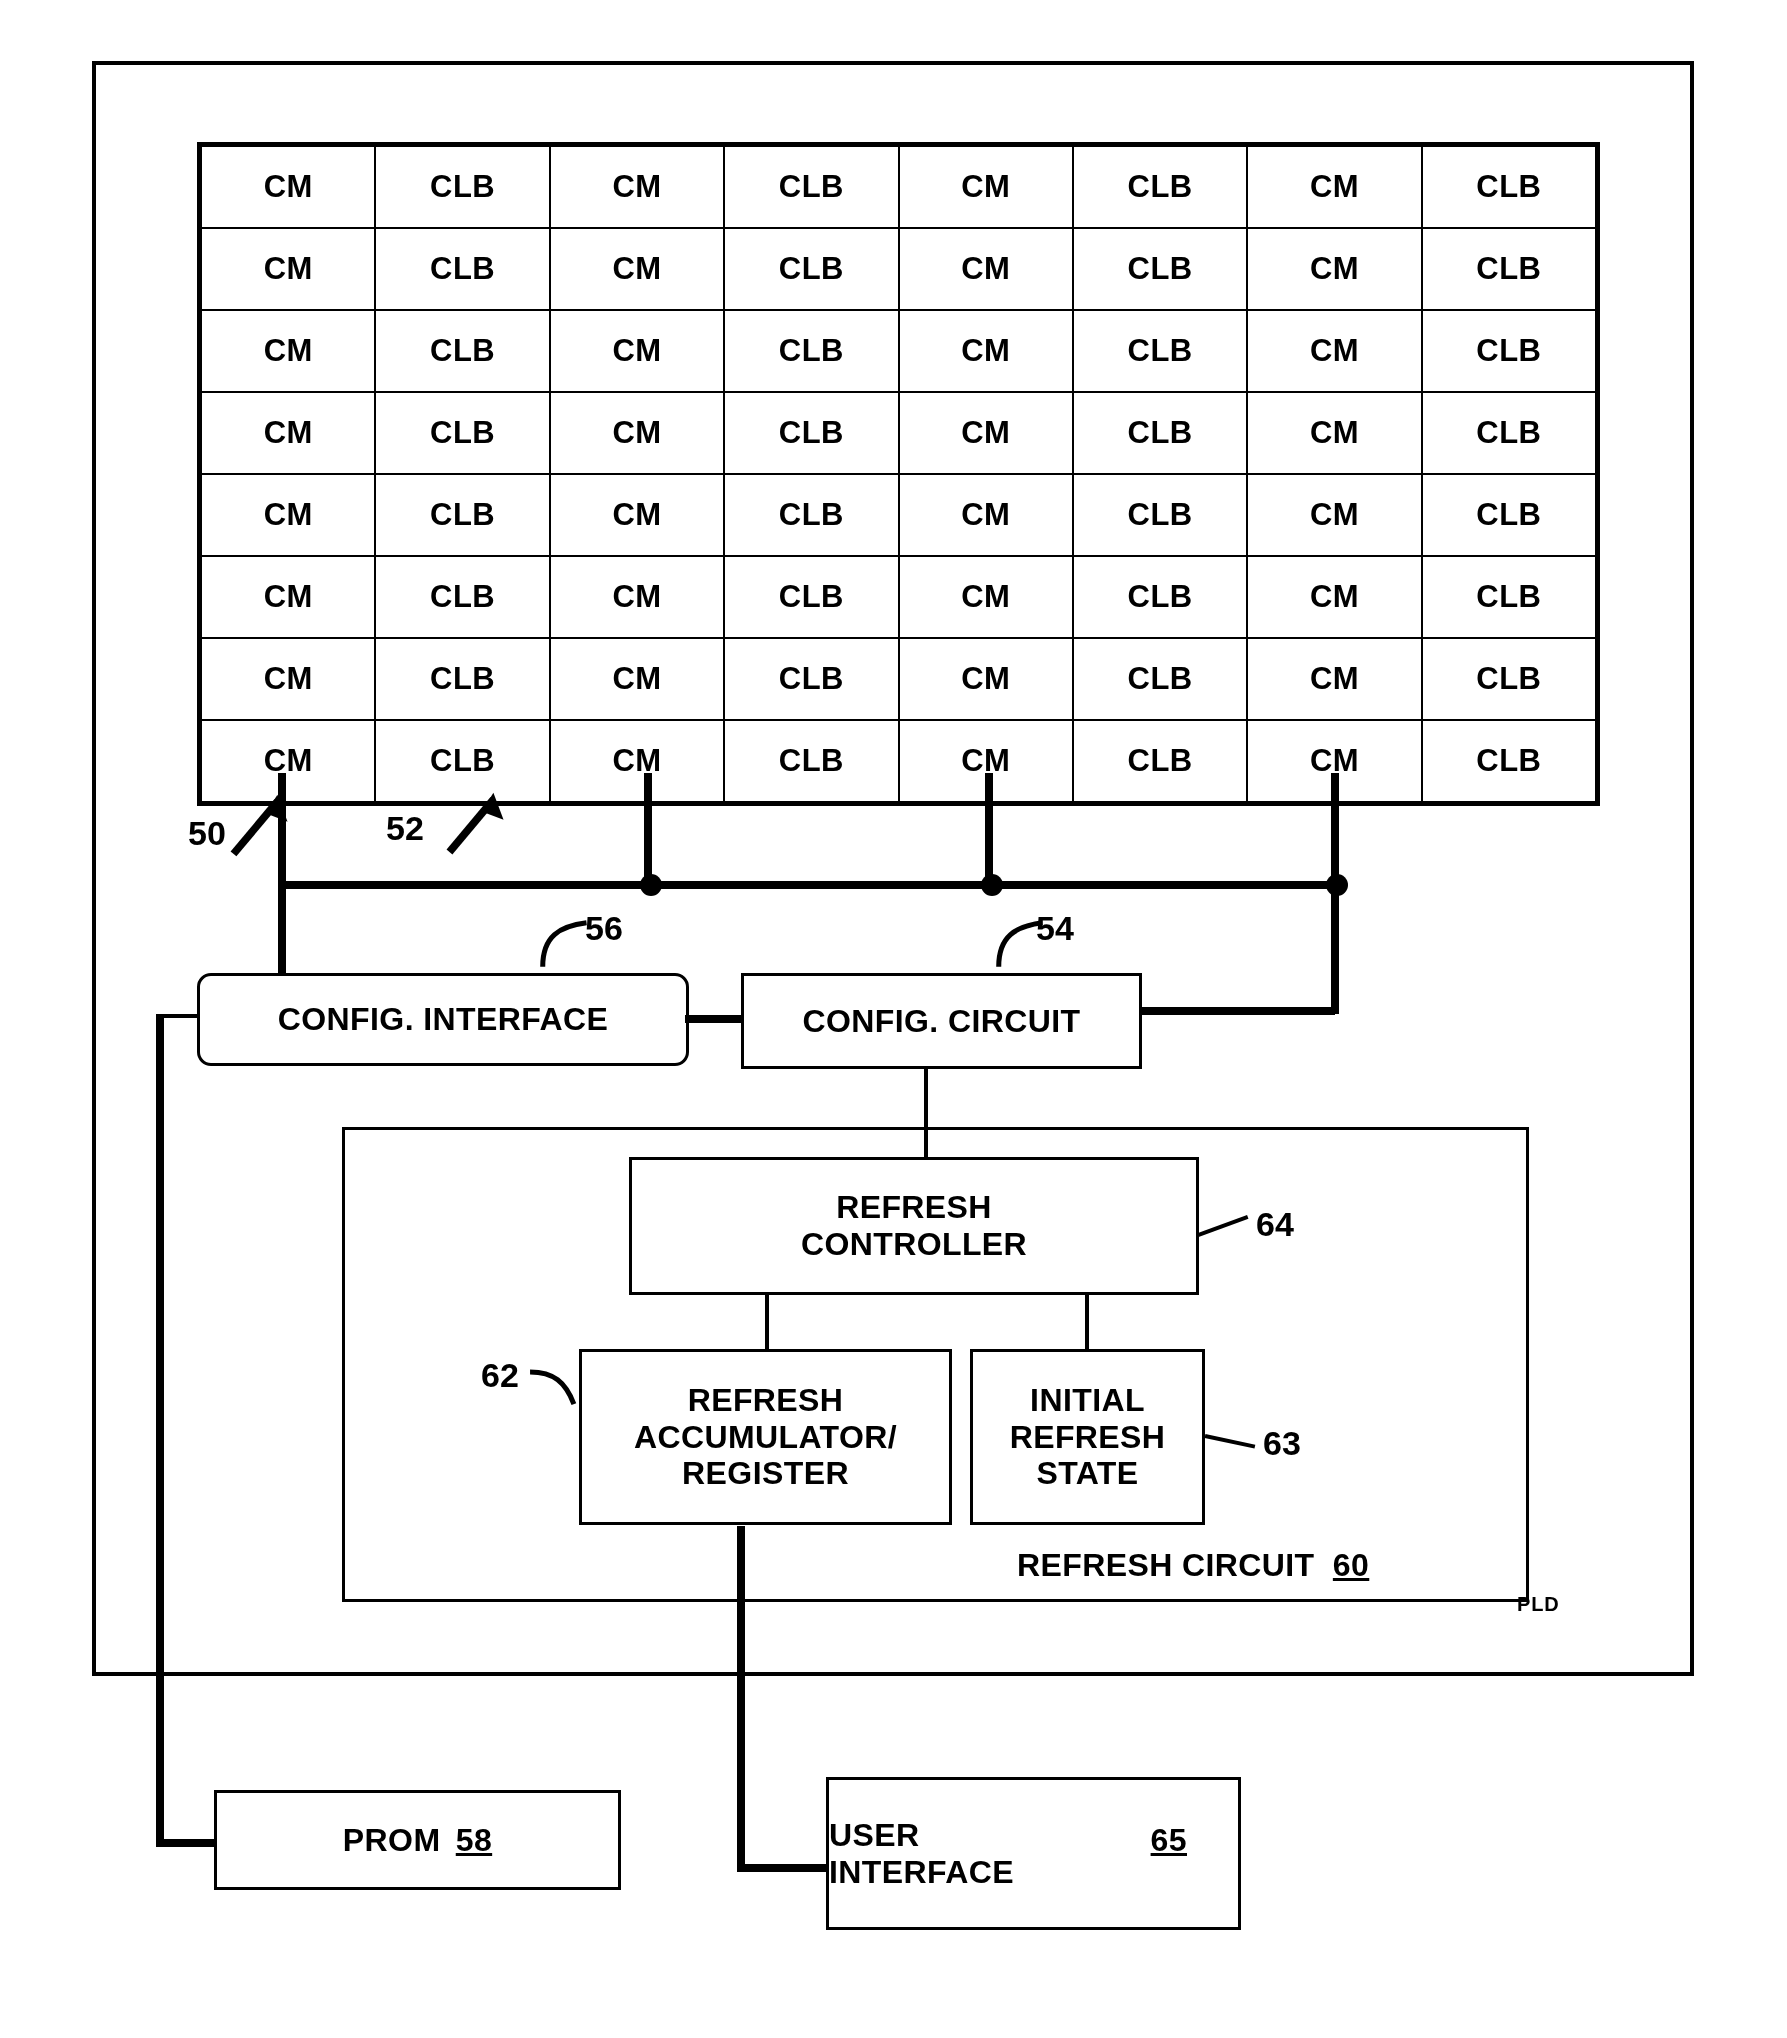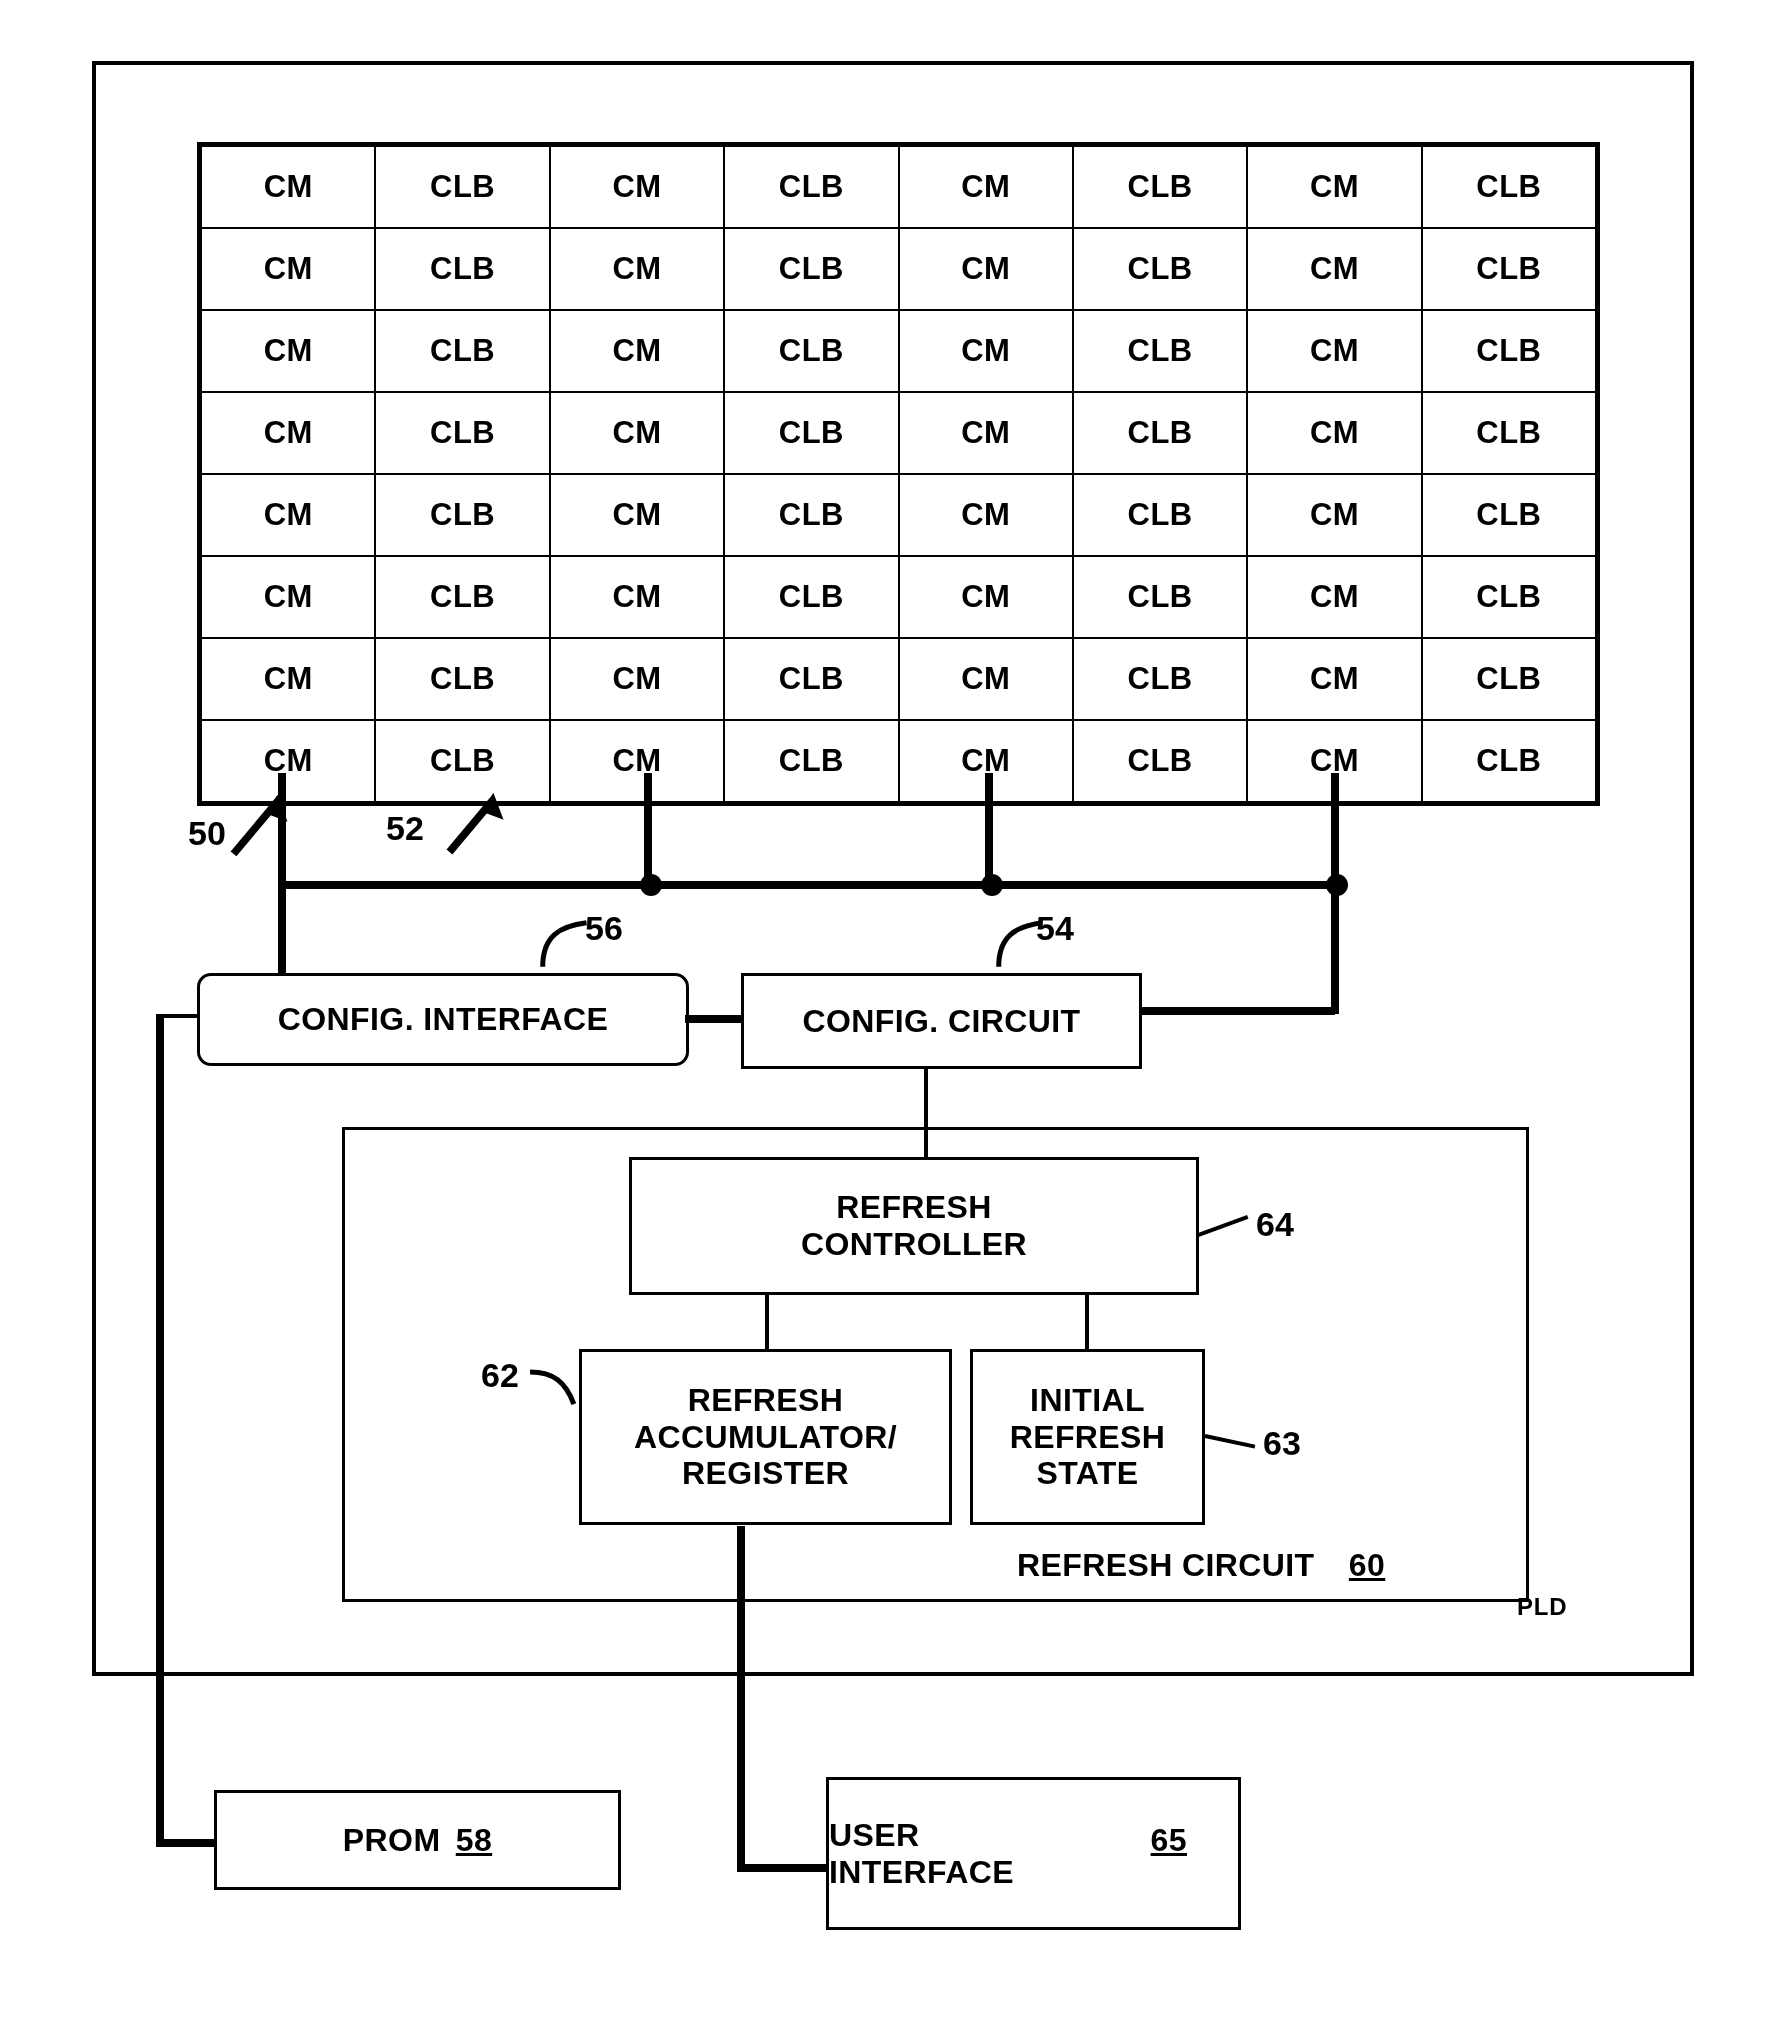--- a/index.html
+++ b/index.html
@@ -25,21 +25,21 @@
     top: 61px;
     width: 1602px;
     height: 1615px;
     border: 4.2px solid #000;
     box-sizing: border-box;
   }
   .pld-label {
     position: absolute;
     right: 20.3px;
     bottom: 12px;
-    font-size: 24px;
+    font-size: 20px;
     font-weight: bold;
     letter-spacing: 0.8px;
     color: #000;
   }
 
   
   .grid {
     position: absolute;
     left: 197px;
     top: 142px;
@@ -270,21 +270,21 @@
 
   <div class="hline-thin" style="left:159px; top:1014px; width:41px;"></div>
   <div class="vline" style="left:156px; top:1014px; height:830px;"></div>
   <div class="hline" style="left:156px; top:1839px; width:63px;"></div>
 
   <div class="vline-thin" style="left:924px; top:1066px; height:95px;"></div>
 
   <div class="group-box" style="left:342px; top:1127px; width:1187px; height:475px;"></div>
   <div class="refresh-circuit-label" style="left:1017px; top:1547px;">
     <span>REFRESH CIRCUIT</span>
-    <span class="underline" style="margin-left:25px;">60</span>
+    <span class="underline" style="margin-left:9px;">60</span>
   </div>
 
   <div class="box multiline" style="left:629px; top:1157px; width:570px; height:138px;">
     <span>REFRESH</span>
     <span>CONTROLLER</span>
   </div>
 
   <div class="hline-thin" style="left:1198px; top:1233px; width:53px; transform:rotate(-20deg); transform-origin:left center;"></div>
   <div class="ref" style="left:1256px; top:1205px;">64</div>
 

